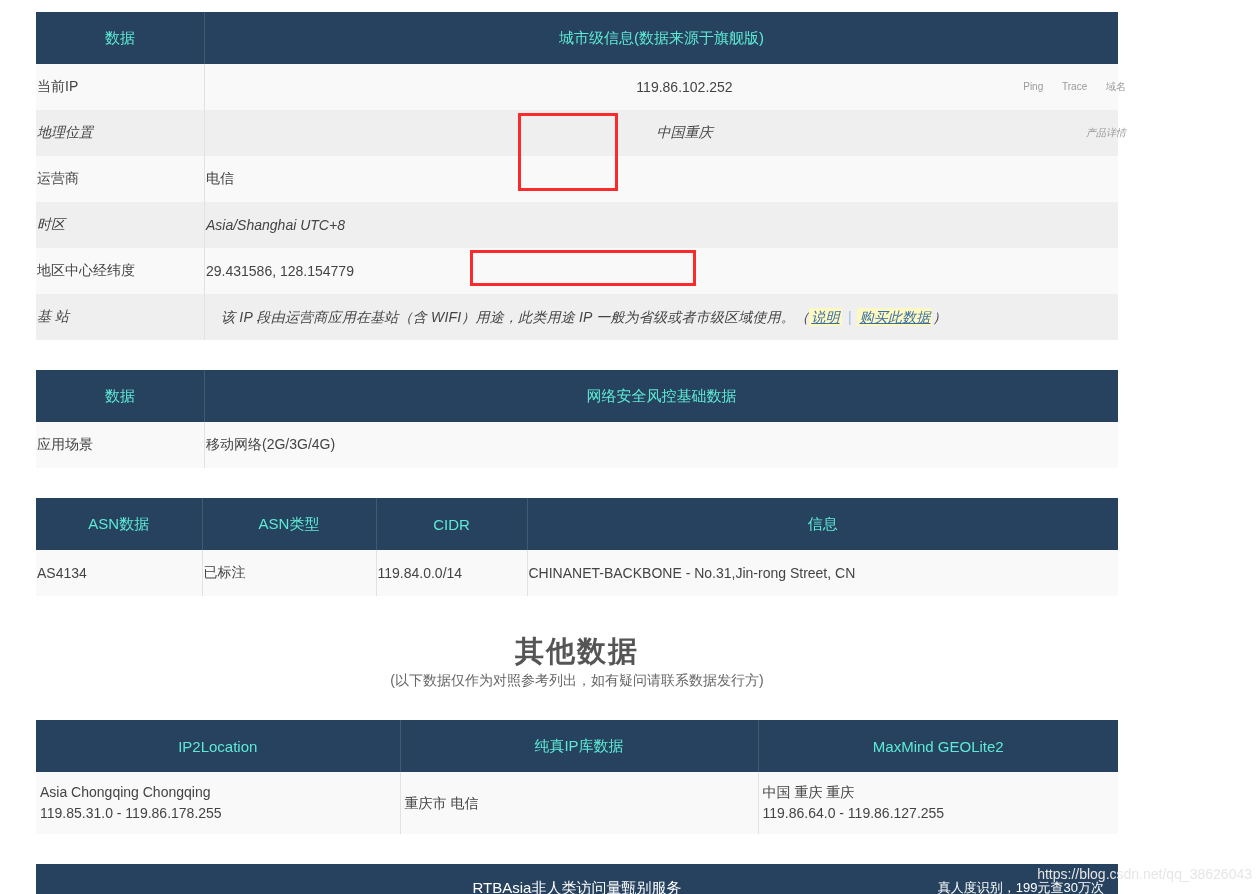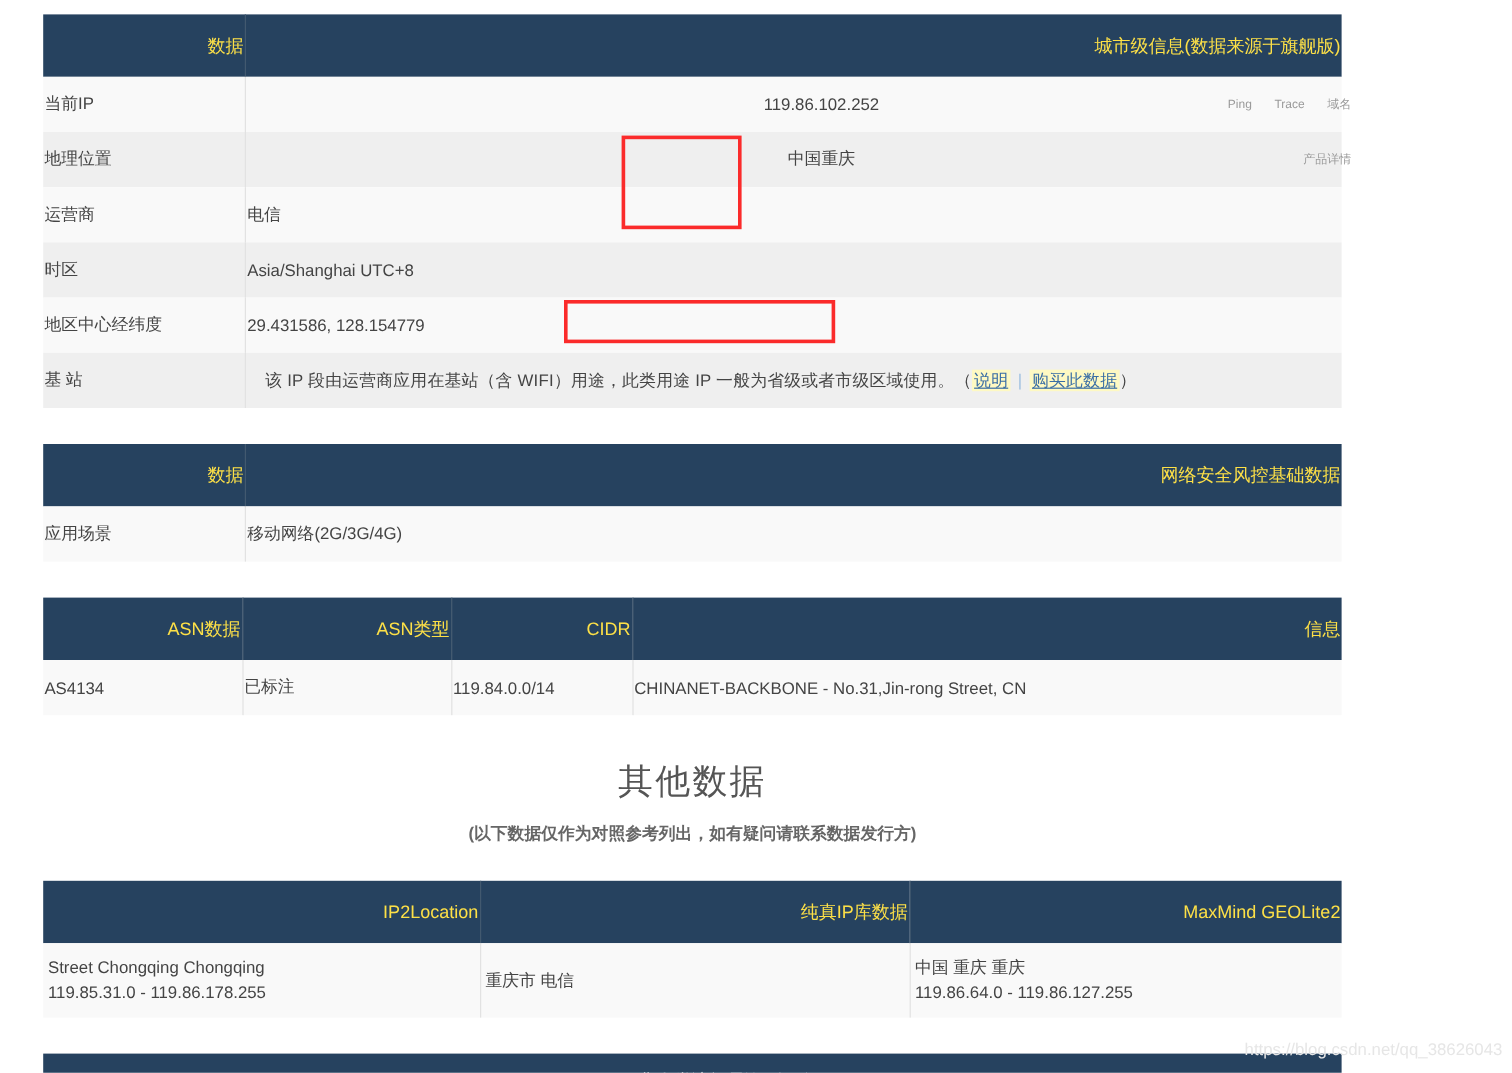--- a/index.html
+++ b/index.html
@@ -23,39 +23,39 @@
   }
 
   
   .tbl {
     width: 100%;
     border-collapse: collapse;
     table-layout: fixed;
   }
   .tbl th {
     background: #26425f;
-    color: #fde047;
+    color: #5eead4;
     font-weight: normal;
     font-size: 15px;
     height: 50px;
-    text-align: right;
+    text-align: center;
     border-right: 1px solid #42596f;
     vertical-align: middle;
   }
   .tbl th:last-child { border-right: none; }
   .tbl td {
     font-size: 14px;
     text-align: left;
     vertical-align: middle;
     border-right: 1px solid #e2e2e2;
     color: #444;
   }
   .tbl td:last-child { border-right: none; }
   .tbl tr.odd  td { background: #f9f9f9; }
-  .tbl tr.even td { background: #efefef; }
+  .tbl tr.even td { background: #efefef; font-style: italic; }
 
   .row-h { height: 46px; }
 
   .label-cell { width: 166px; }
 
   
   .valwrap {
     position: relative;
     width: 100%;
     height: 100%;
@@ -103,29 +103,27 @@
     padding: 1px 2px;
     cursor: pointer;
   }
   .sep { color: #9fc0e0; margin: 0 6px; }
 
   
   .other-wrap { text-align: center; padding-top: 36px; }
   .other-title {
     font-size: 29px;
     color: #555555;
-    font-weight: normal;
+    font-weight: bold;
     letter-spacing: 2px;
     margin: 0;
   }
   .other-sub {
     font-size: 14px;
     color: #666666;
-    margin-top: 14px;
-    font-weight: bold;
   }
 
   .two-line { line-height: 21px; padding: 10px 4px; }
 
   
   .rtb-head {
     position: relative;
     background: #26425f;
     color: #ffffff;
     height: 48px;
@@ -271,21 +269,21 @@
     <thead>
       <tr>
         <th>IP2Location</th>
         <th>纯真IP库数据</th>
         <th>MaxMind GEOLite2</th>
       </tr>
     </thead>
     <tbody>
       <tr class="odd">
         <td class="two-line">
-          <div>Street Chongqing Chongqing</div>
+          <div>Asia Chongqing Chongqing</div>
           <div>119.85.31.0 - 119.86.178.255</div>
         </td>
         <td class="two-line">
           <div>重庆市 电信</div>
         </td>
         <td class="two-line">
           <div>中国 重庆 重庆</div>
           <div>119.86.64.0 - 119.86.127.255</div>
         </td>
       </tr>

